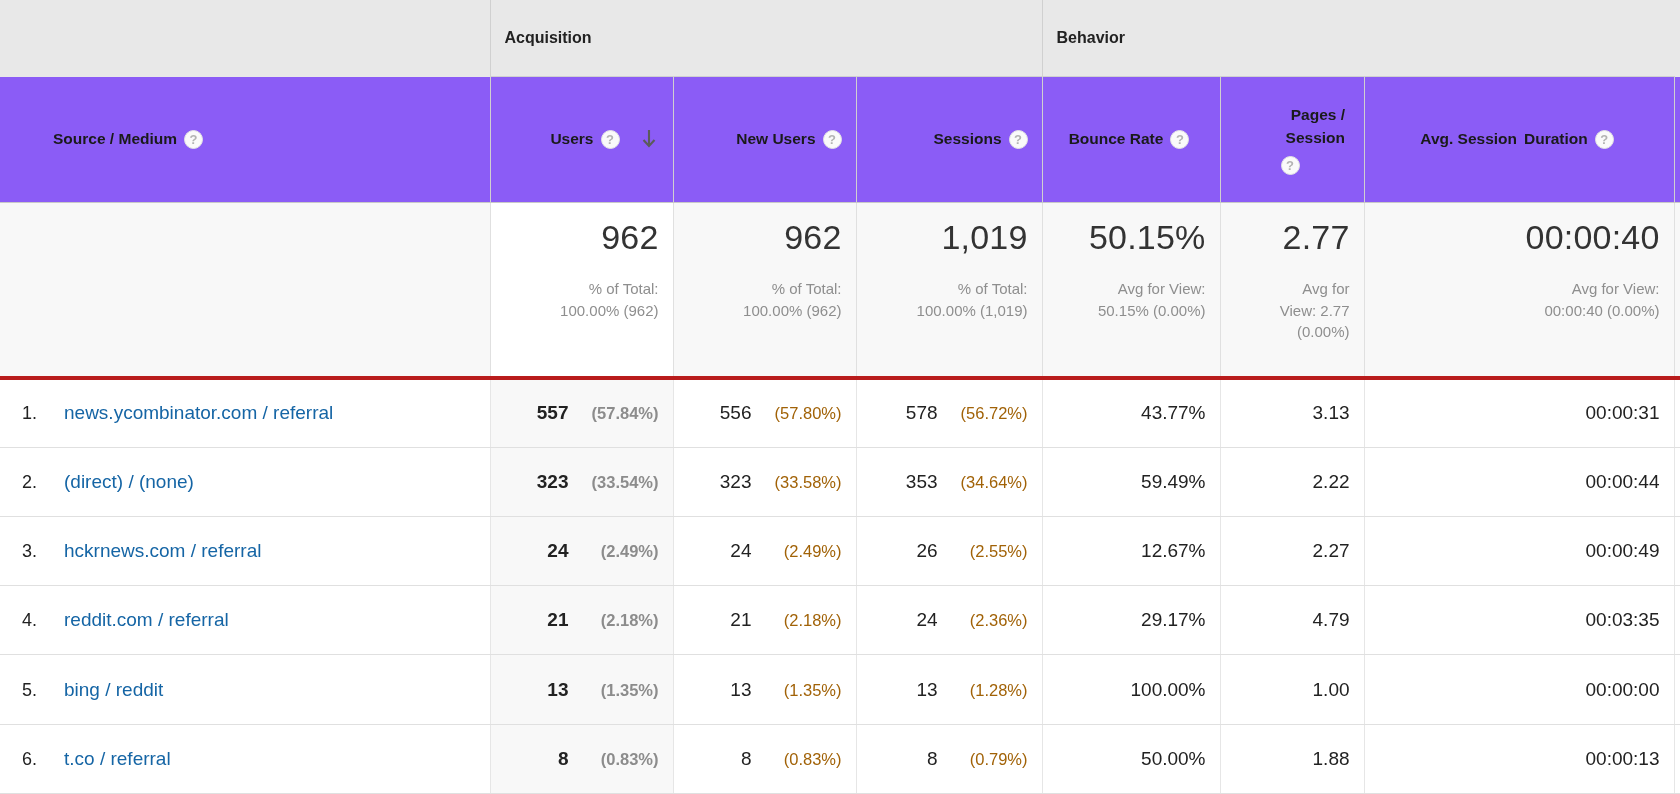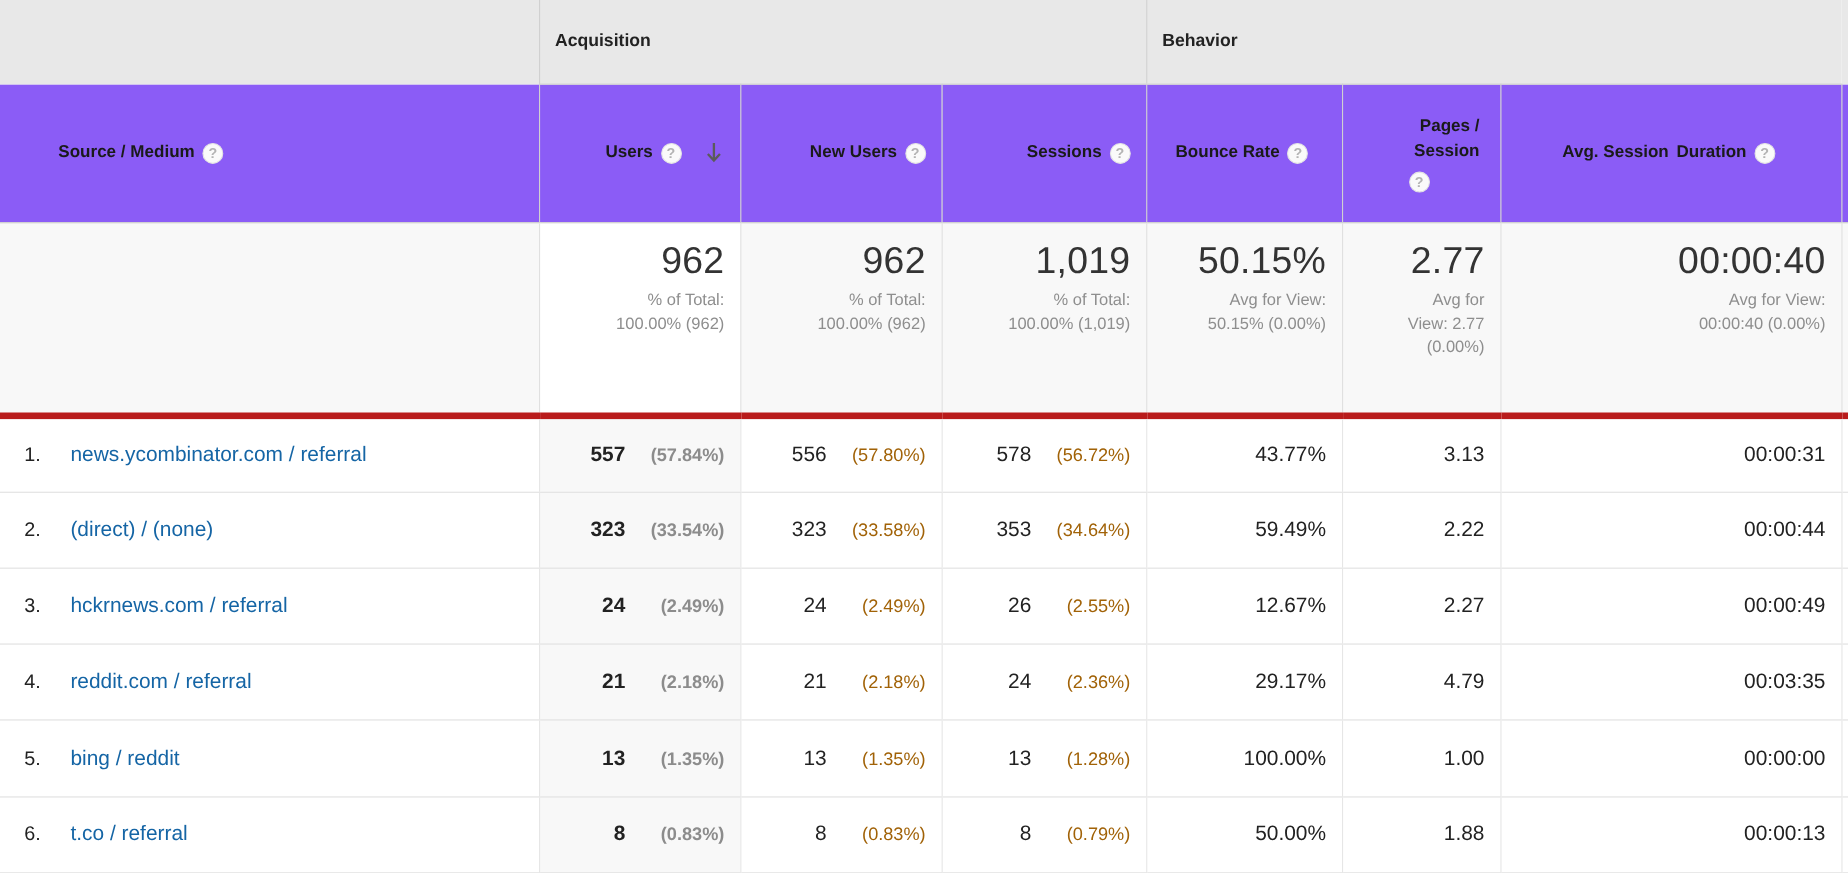--- a/index.html
+++ b/index.html
@@ -114,21 +114,21 @@
     margin-left: 12px;
     position: relative;
     flex: 0 0 auto;
   }
   .sort-arrow svg { display: block; }
 
   
   .sum-row td {
     background: #f8f8f8;
     border-left: 1px solid #e0e0e0;
-    border-bottom: 6px solid #b91c1c;
+    border-bottom: 4px solid #b91c1c;
     vertical-align: top;
     text-align: right;
     padding: 14px 14px 16px 10px;
     height: 165px;
   }
   .sum-row td.dim-sum {
     border-left: none;
     background: #f8f8f8;
   }
   .sum-row td.highlight { background: #ffffff; }
@@ -137,21 +137,21 @@
     font-size: 34px;
     color: #333;
     font-weight: normal;
     line-height: 1.22;
     letter-spacing: 0.2px;
   }
   .sum-sub {
     font-size: 15px;
     color: #8e8e8e;
     line-height: 1.42;
-    margin-top: 4px;
+    margin-top: 20px;
   }
 
   
   .data-row td {
     border-left: 1px solid #e6e6e6;
     border-bottom: 1px solid #e0e0e0;
     height: 65px;
     vertical-align: middle;
     text-align: right;
     padding: 0 14px 0 10px;

